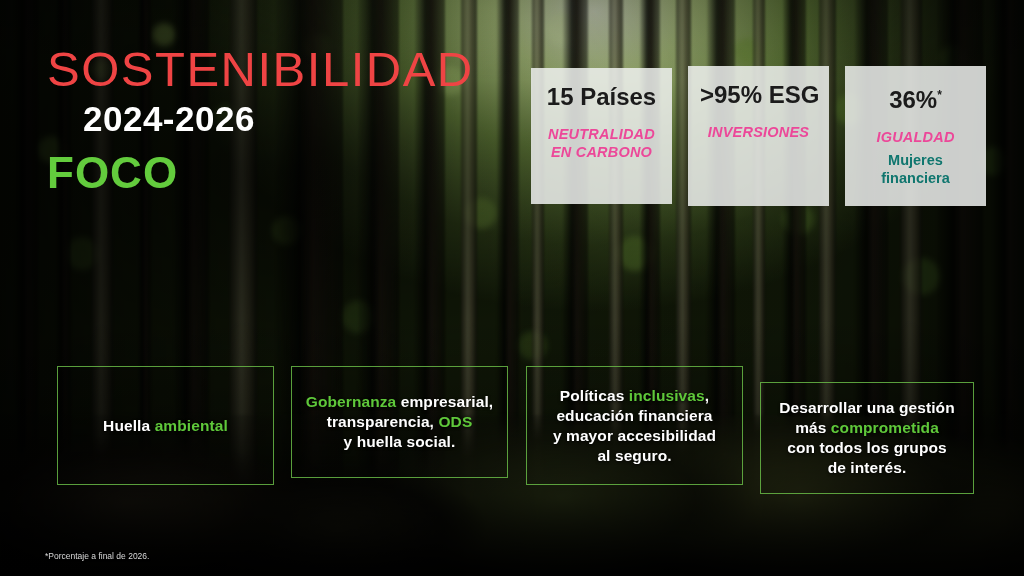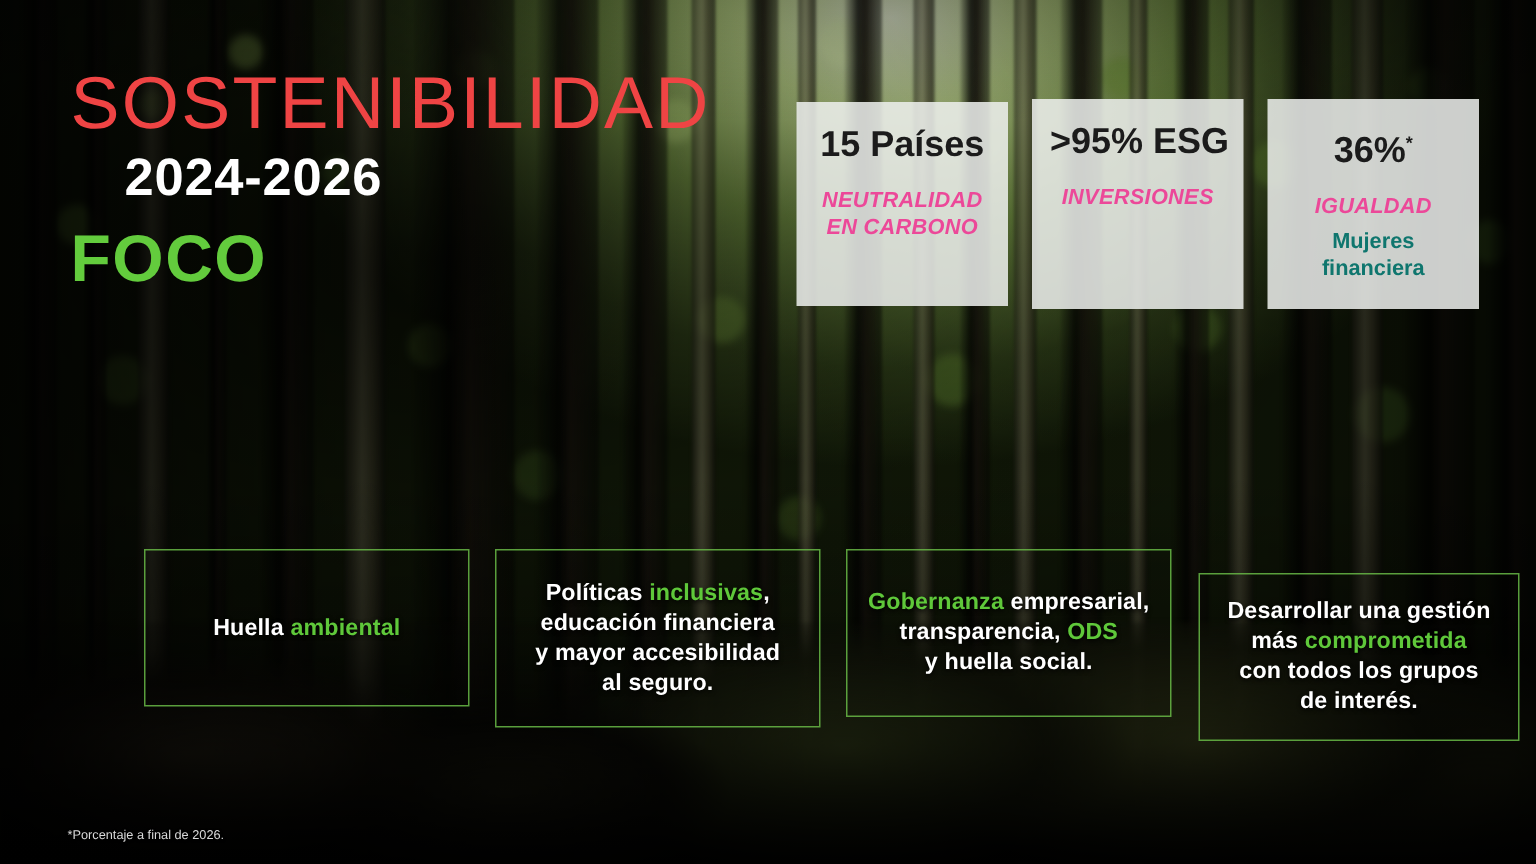--- a/index.html
+++ b/index.html
@@ -121,21 +121,21 @@
   }
 
   
   .pillars{ position:absolute; left:57px; top:366px; z-index:6; display:flex; }
   .pillar{
     border:1px solid rgba(104,186,70,.85);
     display:flex; align-items:center; justify-content:center;
     text-align:center;
     padding:6px 8px;
   }
-  .pillar.p1{ width:217px; height:105px; margin-right:17px;margin-left:39px; }
+  .pillar.p1{ width:217px; height:119px; margin-right:17px; }
   .pillar.p2{ width:217px; height:119px; margin-right:17px; }
   .pillar.p3{ width:217px; height:112px; margin-right:18px; }
   .pillar.p4{ width:214px; height:112px;margin-top:16px; }
   .pillar-text{
     font-size:15.5px; line-height:20px; font-weight:bold; color:#ffffff;
     letter-spacing:.1px;
     text-shadow:0 1px 3px rgba(0,0,0,.85);
   }
   .pillar.p2 .pillar-text,
   .pillar.p4 .pillar-text{ font-size:15.5px; line-height:20px; }
@@ -205,26 +205,26 @@
         <div class="stat-value">36%<span class="sup">*</span></div>
         <div class="stat-label">IGUALDAD</div>
         <div class="stat-sub">Mujeres<br><span>financiera</span></div>
       </div>
     </div>
 
   <div class="pillars" id="pillars">
       <div class="pillar p1">
         <div class="pillar-text"><span>Huella </span><span class="hl">ambiental</span><br></div>
       </div>
+      <div class="pillar p3">
+        <div class="pillar-text"><span class="hl">Gobernanza</span><span> empresarial,</span><br><span>transparencia, </span><span class="hl">ODS</span><br><span>y huella social.</span></div>
+      </div>
       <div class="pillar p2">
         <div class="pillar-text"><span>Políticas </span><span class="hl">inclusivas</span><span>,</span><br><span>educación financiera</span><br><span>y mayor accesibilidad</span><br><span>al seguro.</span></div>
       </div>
-      <div class="pillar p3">
-        <div class="pillar-text"><span class="hl">Gobernanza</span><span> empresarial,</span><br><span>transparencia, </span><span class="hl">ODS</span><br><span>y huella social.</span></div>
-      </div>
       <div class="pillar p4">
         <div class="pillar-text"><span>Desarrollar una gestión</span><br><span>más </span><span class="hl">comprometida</span><br><span>con todos los grupos</span><br><span>de interés.</span></div>
       </div>
     </div>
 
   <div class="footnote">*Porcentaje a final de 2026.</div>
 
 </div>
 
 </body></html>

